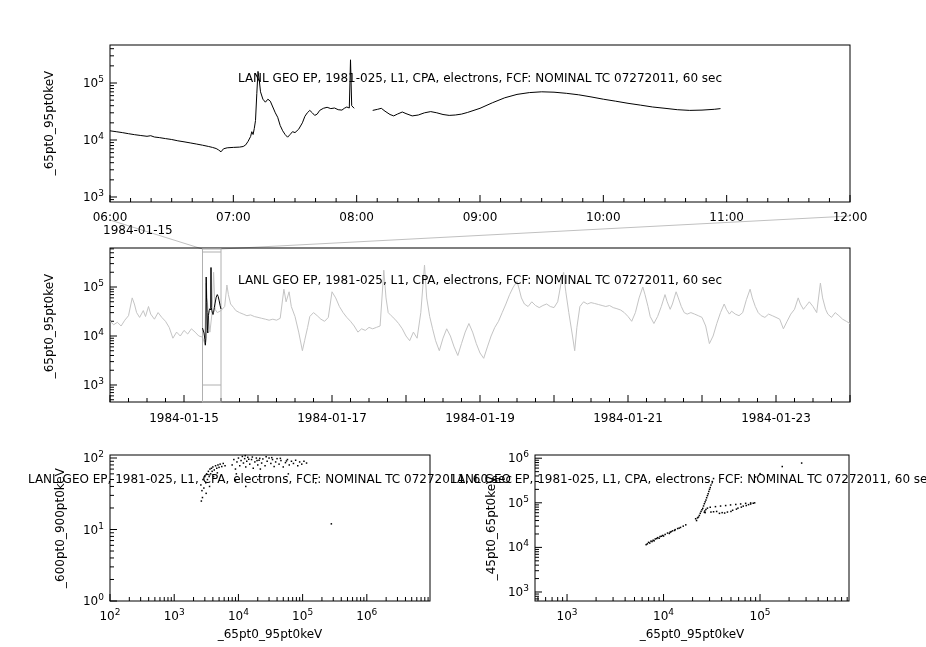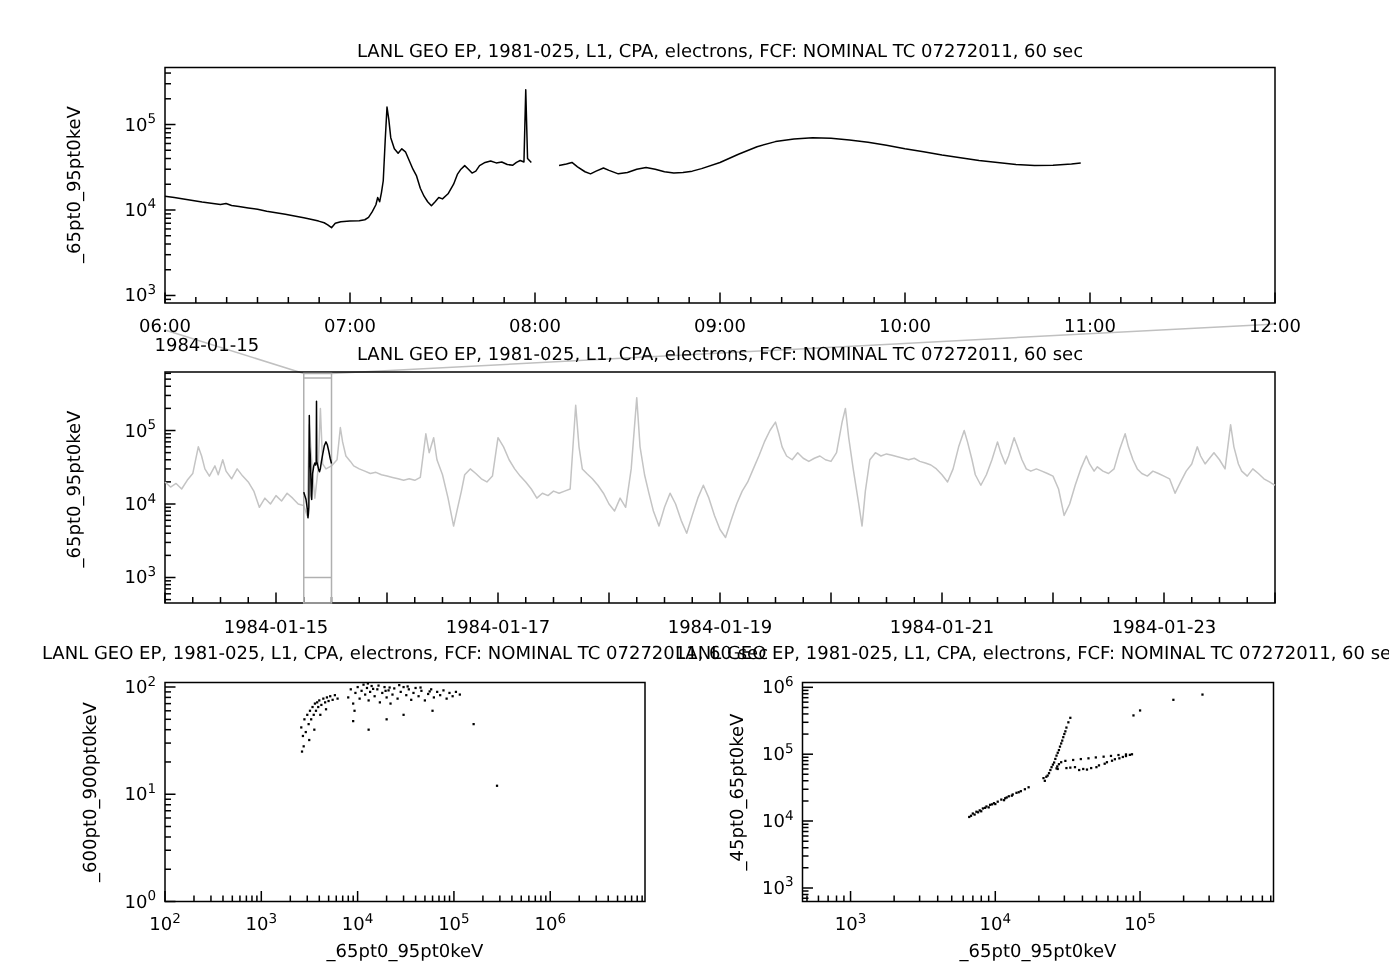--- a/index.html
+++ b/index.html
@@ -1,20 +1,20 @@
 <!DOCTYPE html>
 <html><head>
 <meta charset="utf-8">
 <style>
   html,body{margin:0;padding:0;background:#ffffff;}
   .canvas{position:relative;width:926px;height:647px;background:#ffffff;overflow:hidden;
           font-family:"DejaVu Sans","Liberation Sans",sans-serif;color:#000;}
   #plot-svg{position:absolute;left:0;top:0;}
   #plot-svg text{font-family:"DejaVu Sans","Liberation Sans",sans-serif;fill:#000;}
-  .title{position:absolute;font-size:12px;white-space:nowrap;transform:translateX(-50%);}
+  .title{position:absolute;font-size:12px;white-space:nowrap;transform:translateX(-50%);margin-top:44px;}
   .t-top{left:480px;top:27px;}
   .t-mid{left:480px;top:229px;}
   .t-bl{left:270px;top:428px;}
   .t-br{left:692px;top:428px;}
   .ylab{position:absolute;font-size:12px;white-space:nowrap;transform:translate(-50%,-50%) rotate(-90deg);}
   .yl-top{left:49px;top:123px;}
   .yl-mid{left:49px;top:326px;}
   .yl-bl{left:60px;top:528px;}
   .yl-br{left:491px;top:528px;}
   .xlab{position:absolute;font-size:12px;white-space:nowrap;transform:translateX(-50%);top:627px;}

